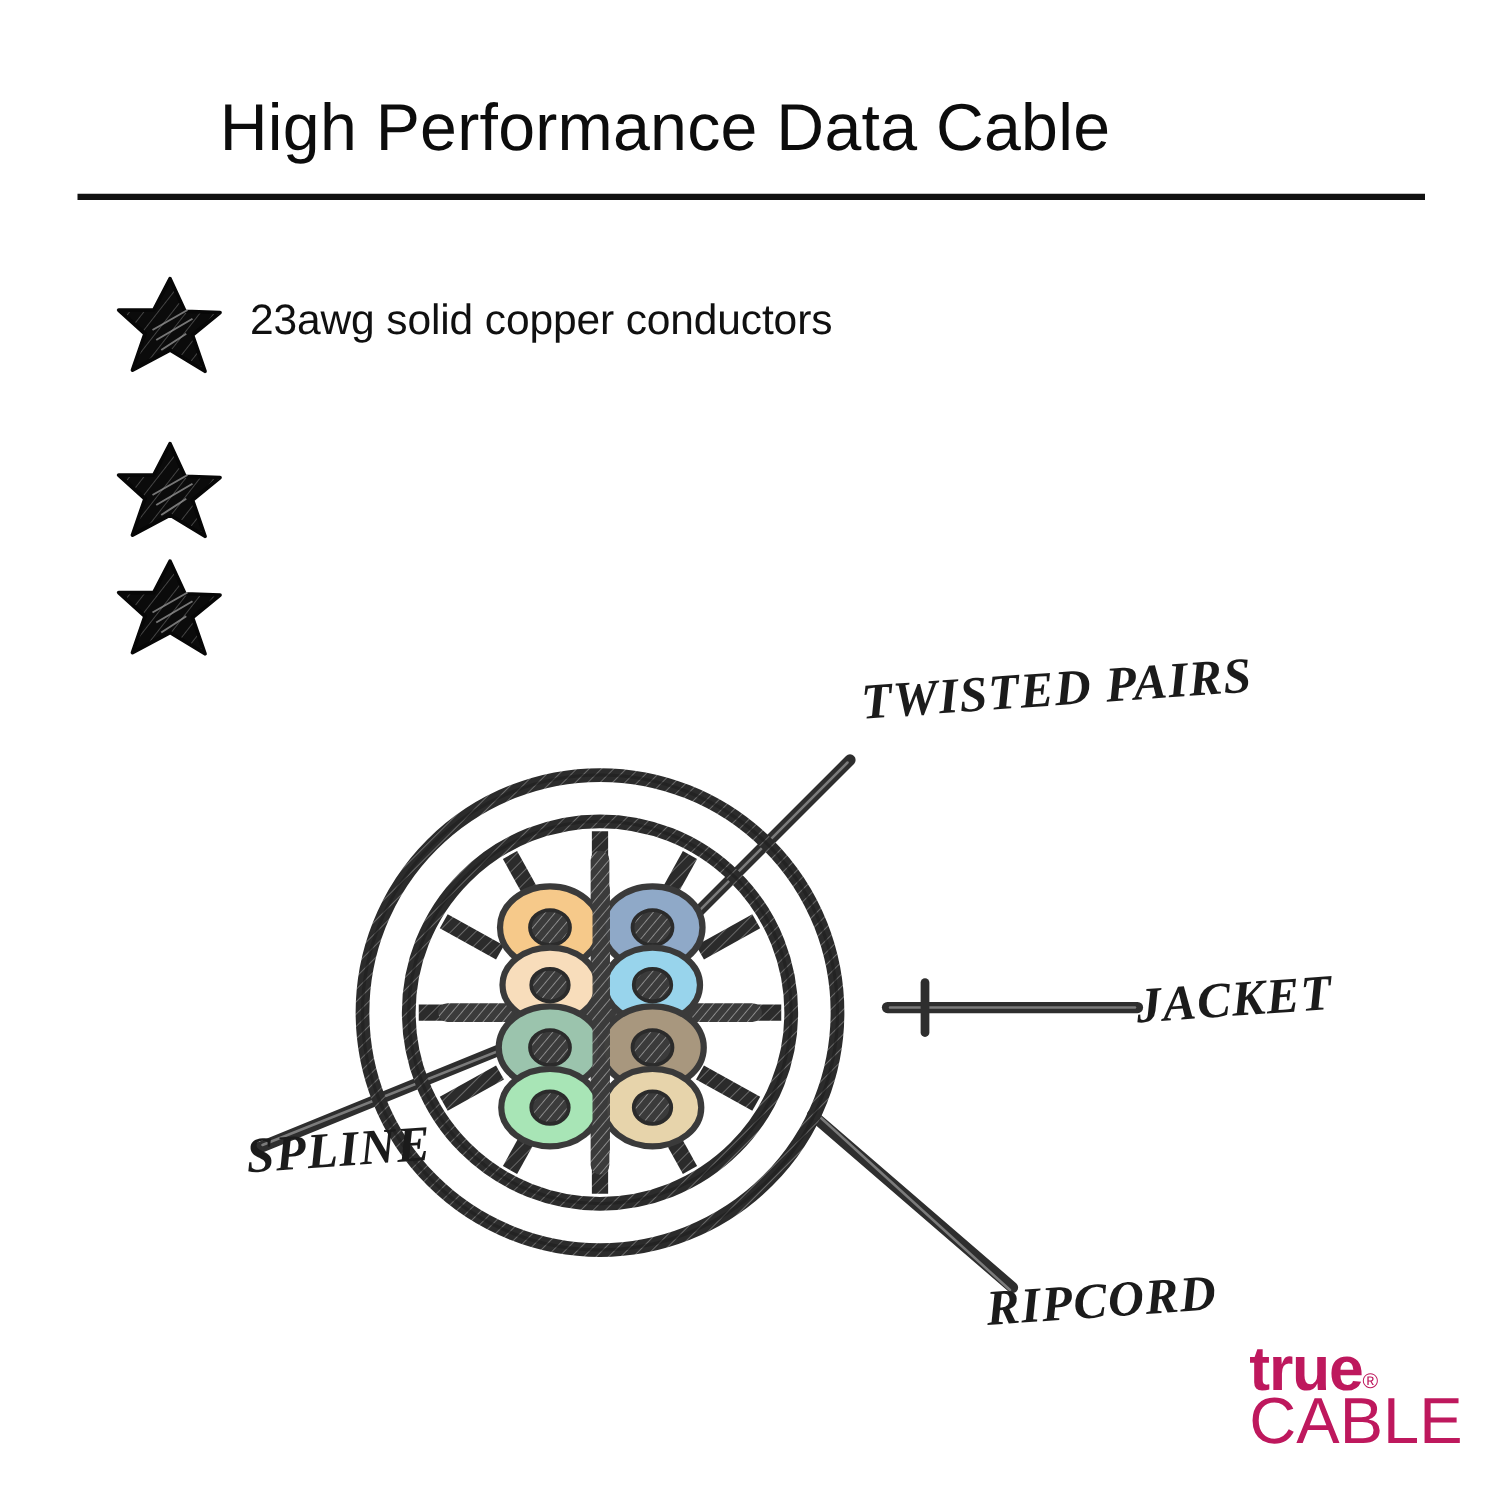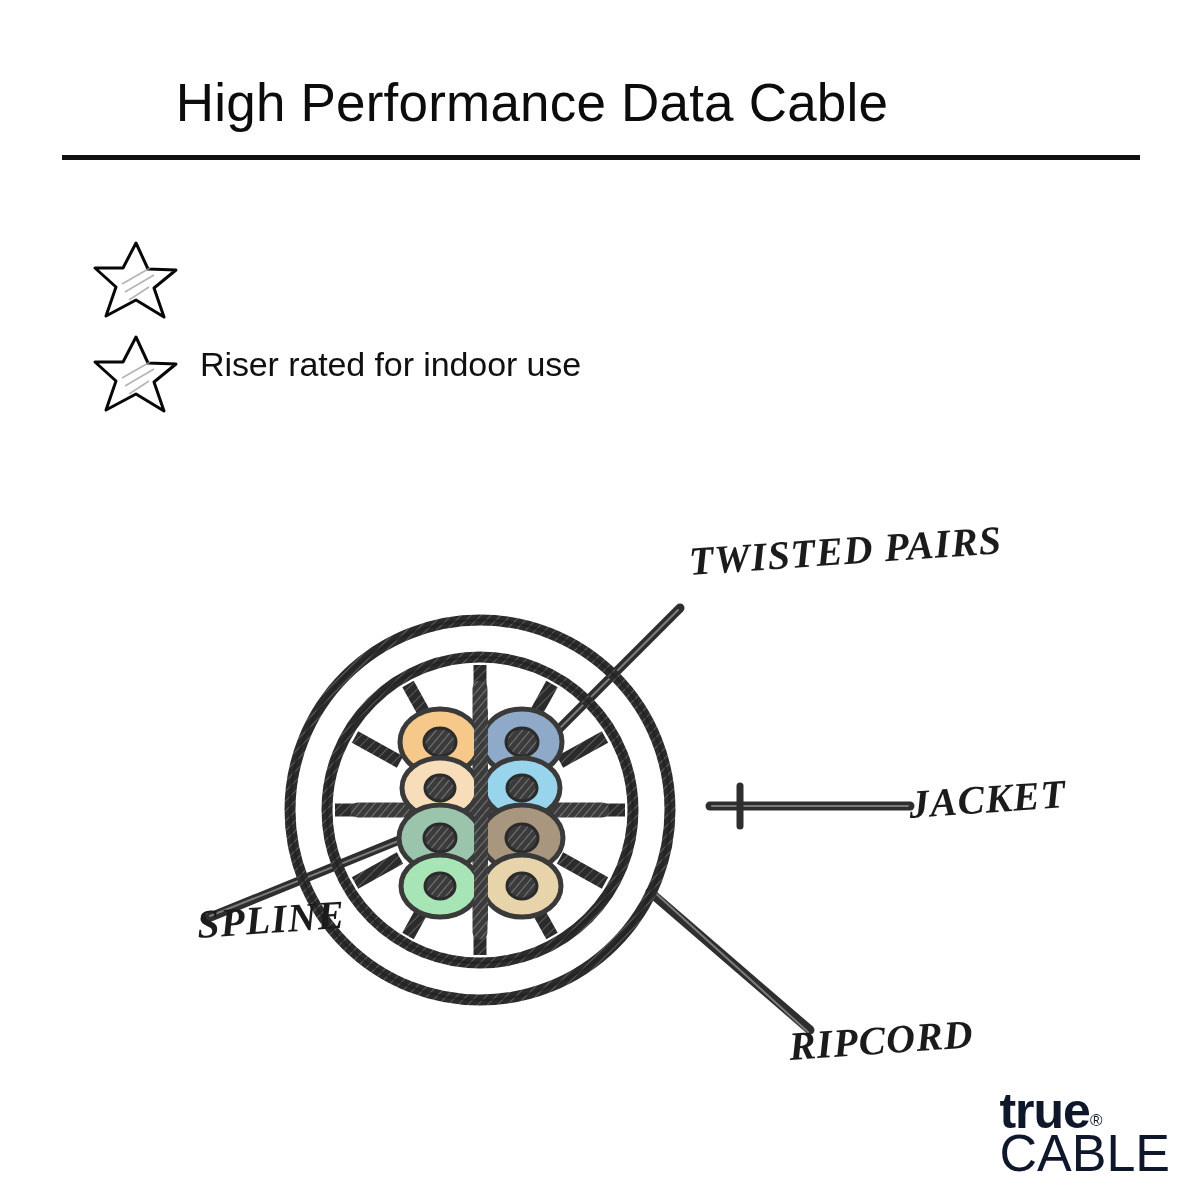--- a/index.html
+++ b/index.html
@@ -83,23 +83,23 @@
     font-weight: 700;
     font-style: italic;
     fill: #1b1b1b;
     letter-spacing: 1px;
   }
 
   
   #brand-logo {
     position: absolute;
     right: 30px;
-    bottom: 22px;
+    bottom: 38px;
     text-align: left;
-    color: #0f172a;
+    color: #be185d;
     line-height: 0.94;
   }
   #brand-logo .logo-true {
     font-family: "Liberation Sans", sans-serif;
     font-weight: 700;
     font-size: 50px;
     letter-spacing: -1px;
     display: inline-block;
   }
   #brand-logo .logo-reg {
@@ -118,38 +118,52 @@
   }
 </style>
 </head>
 <body>
 
 <div id="page-title">High Performance Data Cable</div>
 <div id="title-rule"></div>
 
 <div id="features">
 
+  <div class="feature-row" style="margin-bottom:30px;">
+    <div class="feature-star">
+      <svg width="86" height="82" viewBox="0 0 86 82" aria-hidden="true">
+        <defs>
+          <pattern id="sketchfill" width="9" height="9" patternUnits="userSpaceOnUse" patternTransform="rotate(38)">
+            <rect width="9" height="9" fill="#0b0b0b"></rect>
+            <line x1="0" y1="0" x2="0" y2="9" stroke="#5a5a5a" stroke-width="1.1"></line>
+          </pattern>
+        </defs>
+        <path d="M44 3 L56 29 L84 30 L62 48 L72 77 L44 60 L14 76 L24 47 L3 28 L31 28 Z" fill="url(#sketchfill)" stroke="#070707" stroke-width="3" stroke-linejoin="round"></path>
+        <path d="M30 44 L58 28 M33 52 L62 35 M37 60 L57 47" stroke="#9b9b9b" stroke-width="1.6" fill="none" opacity="0.75"></path>
+      </svg>
+    </div>
+    <div class="feature-text">23awg solid copper conductors</div>
+  </div>
 
   <div class="feature-row" style="margin-bottom:26px;">
     <div class="feature-star" style="top:12px;">
       <svg width="86" height="82" viewBox="0 0 86 82" aria-hidden="true">
         <path d="M44 3 L56 29 L84 30 L62 48 L72 77 L44 60 L14 76 L24 47 L3 28 L31 28 Z" fill="url(#sketchfill)" stroke="#070707" stroke-width="3" stroke-linejoin="round"></path>
         <path d="M30 44 L58 28 M33 52 L62 35 M37 60 L57 47" stroke="#9b9b9b" stroke-width="1.6" fill="none" opacity="0.75"></path>
       </svg>
     </div>
   </div>
 
   <div class="feature-row">
     <div class="feature-star" style="top:-2px;">
       <svg width="86" height="82" viewBox="0 0 86 82" aria-hidden="true">
         <path d="M44 3 L56 29 L84 30 L62 48 L72 77 L44 60 L14 76 L24 47 L3 28 L31 28 Z" fill="url(#sketchfill)" stroke="#070707" stroke-width="3" stroke-linejoin="round"></path>
         <path d="M30 44 L58 28 M33 52 L62 35 M37 60 L57 47" stroke="#9b9b9b" stroke-width="1.6" fill="none" opacity="0.75"></path>
       </svg>
     </div>
-    <div class="feature-text">Riser rated for indoor use</div>
   </div>
 
 </div>
 
 <div id="cable-diagram">
 <svg width="960" height="580" viewBox="0 0 960 580" aria-hidden="true">
 
   <defs>
     <pattern id="hatch" width="7" height="7" patternUnits="userSpaceOnUse" patternTransform="rotate(45)">
       <rect width="7" height="7" fill="#2b2b2b"></rect>

